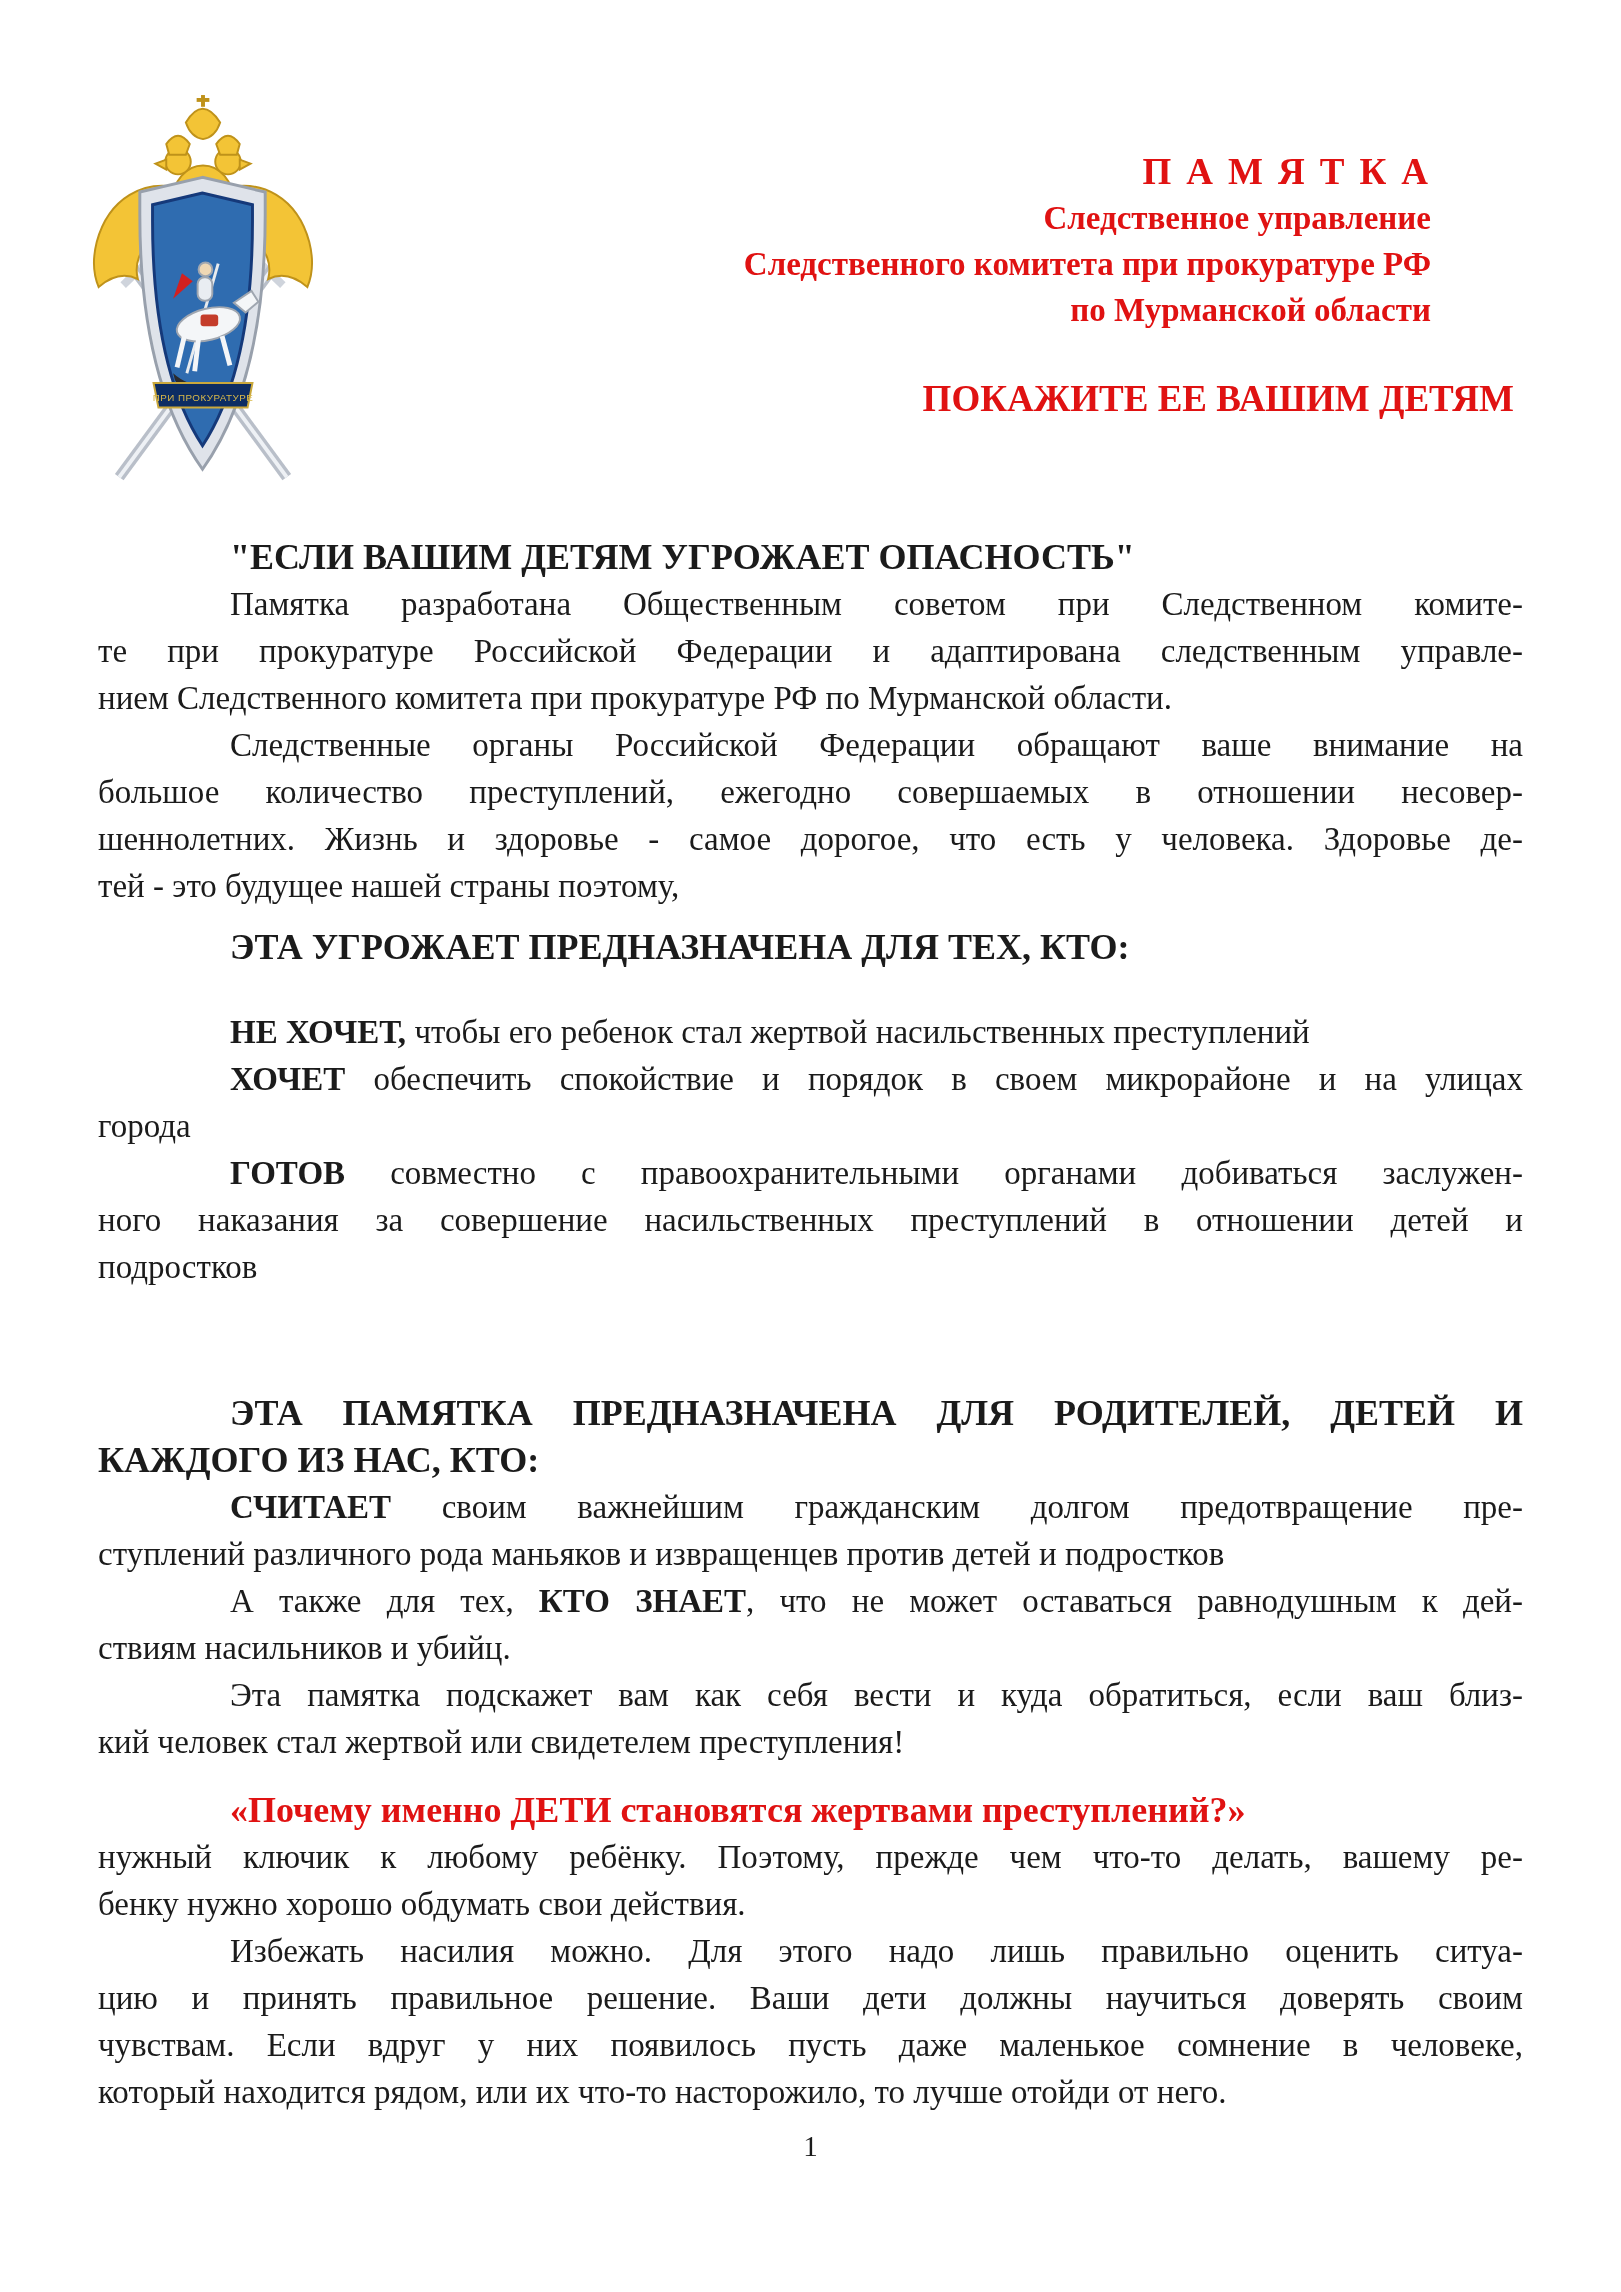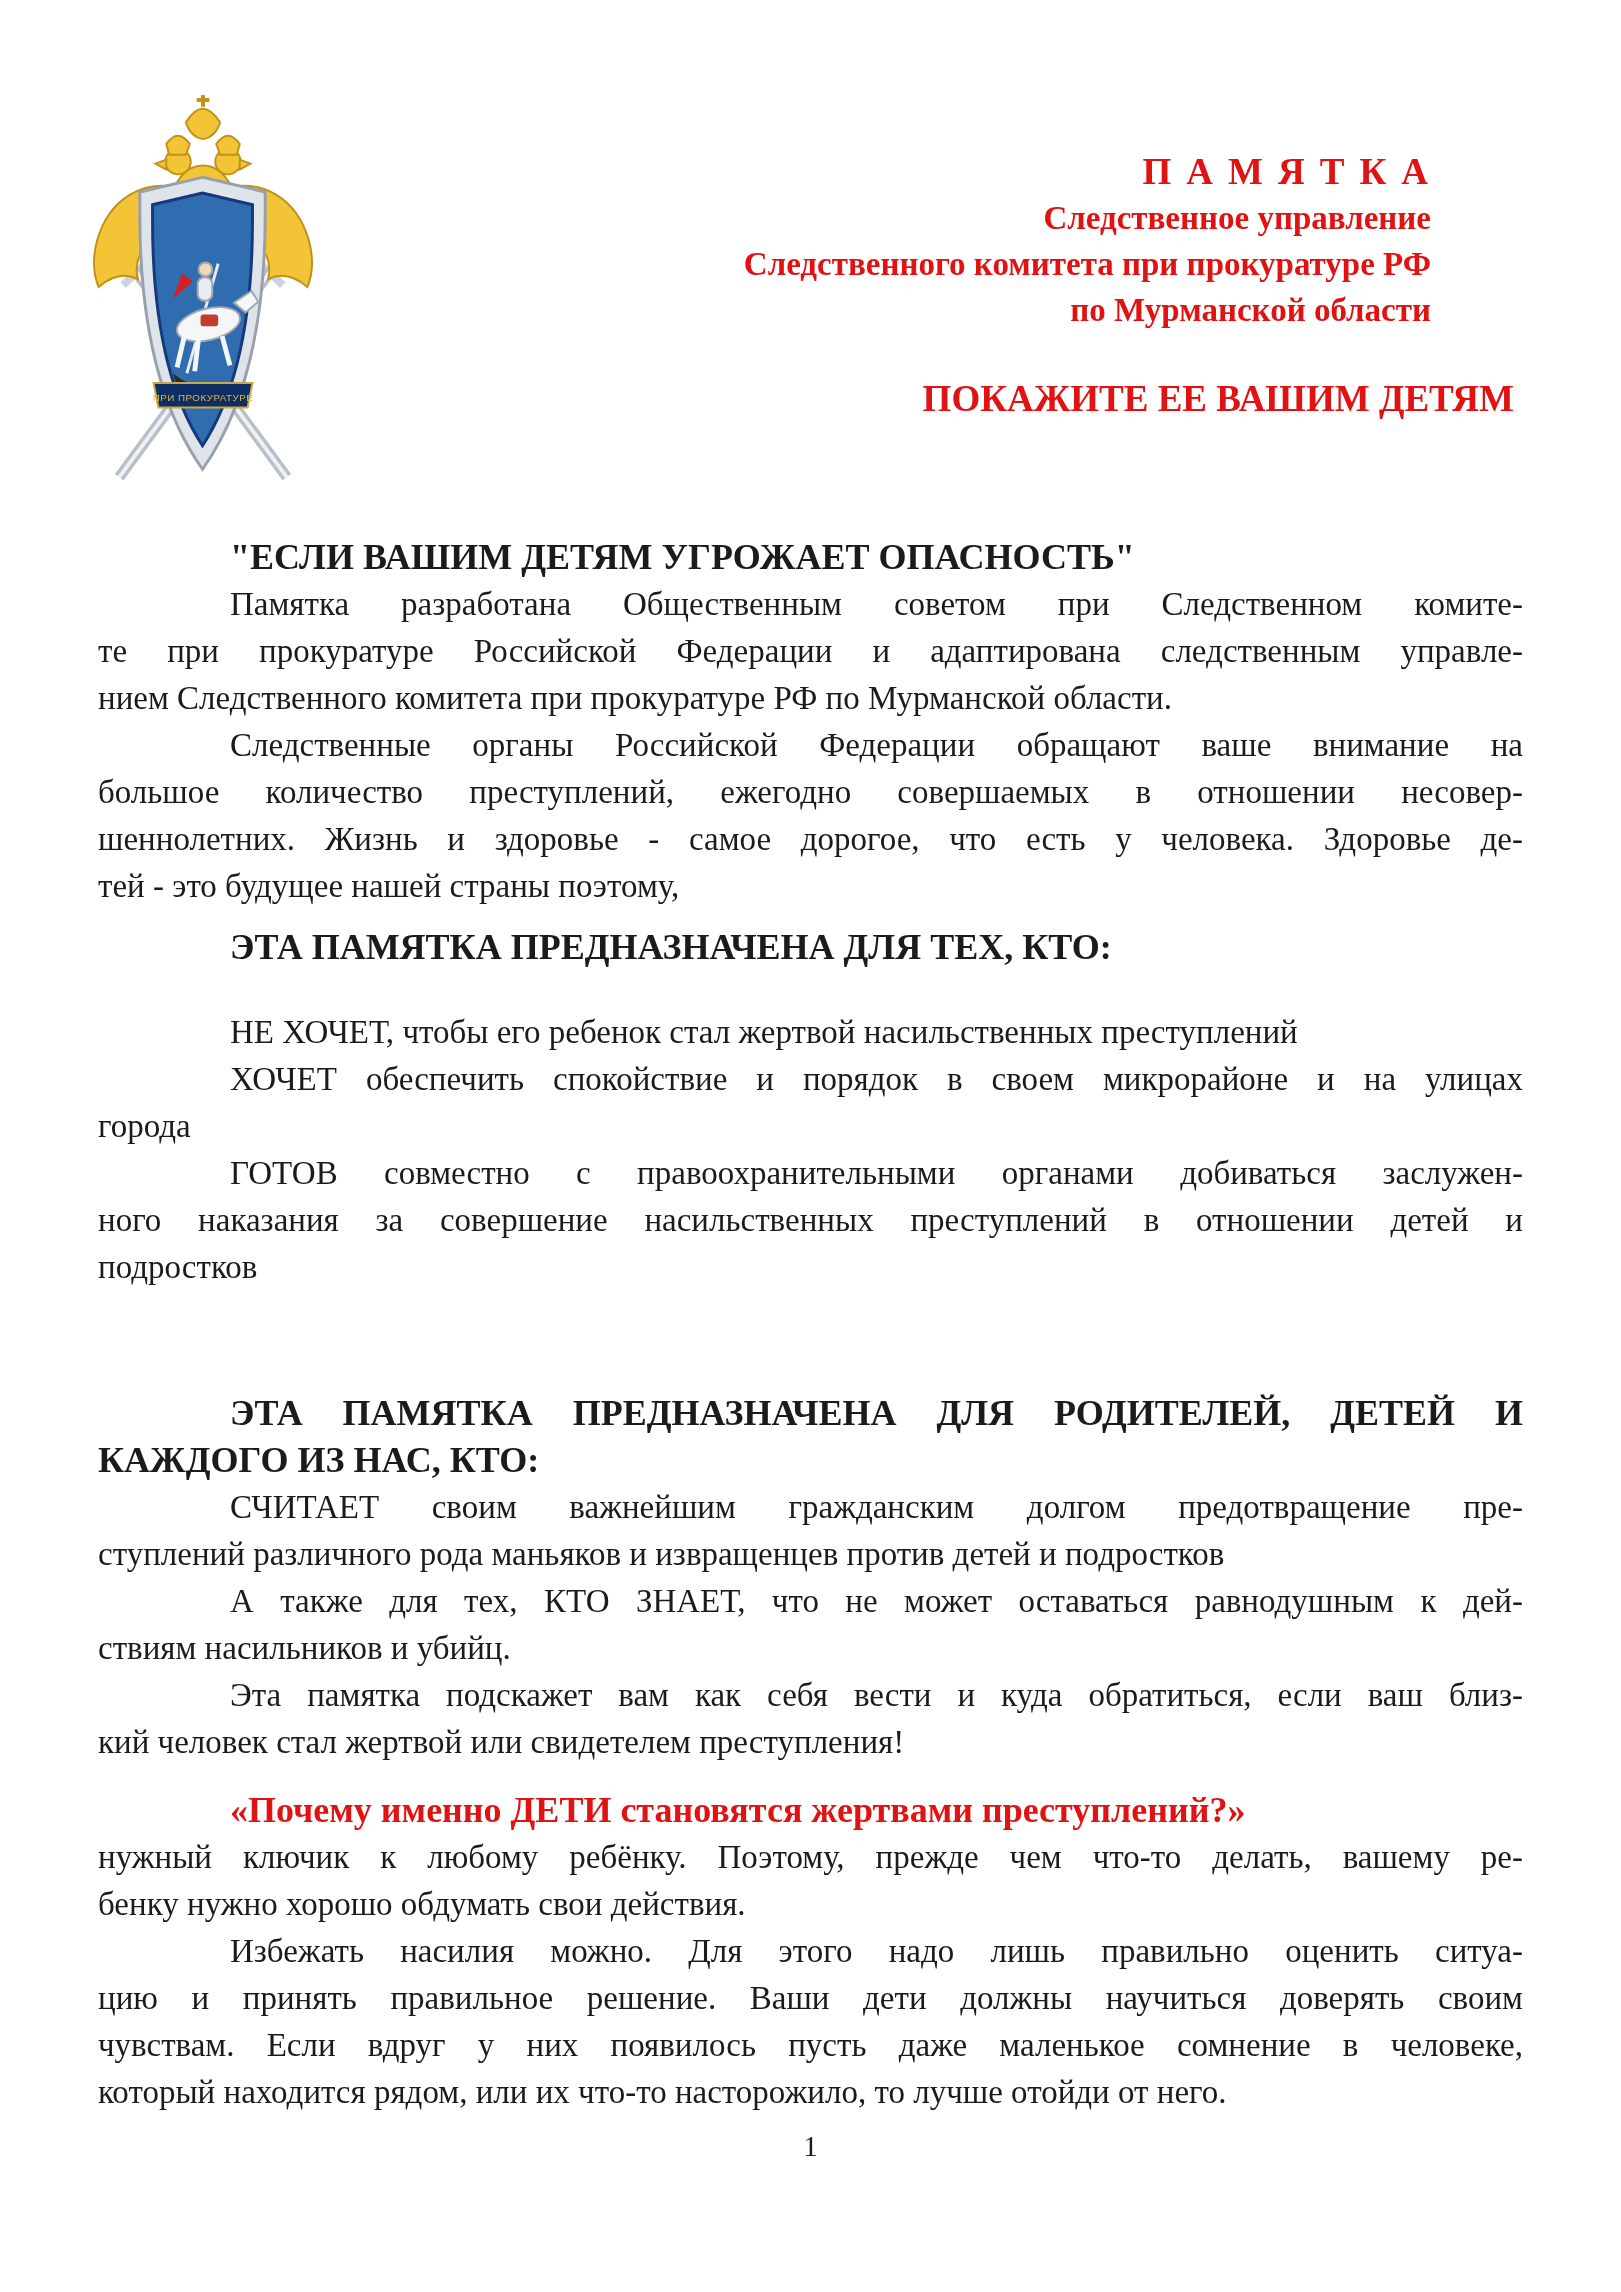--- a/index.html
+++ b/index.html
@@ -30,21 +30,21 @@
   .body{
     position:absolute;left:98px;top:534px;width:1425px;
     font-size:33px;line-height:47px;
   }
   .line{min-height:47px;}
   .jl{text-align:justify;text-align-last:justify;text-justify:inter-word;white-space:normal;}
   .ll{text-align:left;}
   .fi{text-indent:132px;}
   .hd{font-weight:bold;font-size:36px;}
   .hd-red{color:var(--accent,#e01212);}
-  b{font-weight:normal;}
+  b{font-weight:bold;}
   .mt-b{margin-top:13.7px;}
   .mt-b1{margin-top:38px;}
   .mt-c{margin-top:99px;}
   .mt-d{margin-top:21.6px;}
   
   .pageno{
     position:absolute;left:0;top:2129px;width:100%;
     text-align:center;font-size:29px;line-height:35px;
   }
 </style>
@@ -130,21 +130,21 @@
       <div class="line ll">нием Следственного комитета при прокуратуре РФ по Мурманской области.</div>
     </div>
 
     <div>
       <div class="line jl fi">Следственные органы Российской Федерации обращают ваше внимание на</div>
       <div class="line jl">большое количество преступлений, ежегодно совершаемых в отношении несовер-</div>
       <div class="line jl">шеннолетних. Жизнь и здоровье - самое дорогое, что есть у человека. Здоровье де-</div>
       <div class="line ll">тей - это будущее нашей страны поэтому,</div>
     </div>
 
-    <div class="line ll fi hd mt-b">ЭТА ПАМЯТКА ПРЕДНАЗНАЧЕНА ДЛЯ ТЕХ, КТО:</div>
+    <div class="line ll fi hd mt-b">ЭТА УГРОЖАЕТ ПРЕДНАЗНАЧЕНА ДЛЯ ТЕХ, КТО:</div>
 
     <div class="line ll fi mt-b1"><b>НЕ ХОЧЕТ,</b><span> чтобы его ребенок стал жертвой насильственных преступлений</span></div>
 
     <div>
       <div class="line jl fi"><b>ХОЧЕТ</b><span> обеспечить спокойствие и порядок в своем микрорайоне и на улицах</span></div>
       <div class="line ll">города</div>
     </div>
 
     <div>
       <div class="line jl fi"><b>ГОТОВ</b><span> совместно с правоохранительными органами добиваться заслужен-</span></div>

